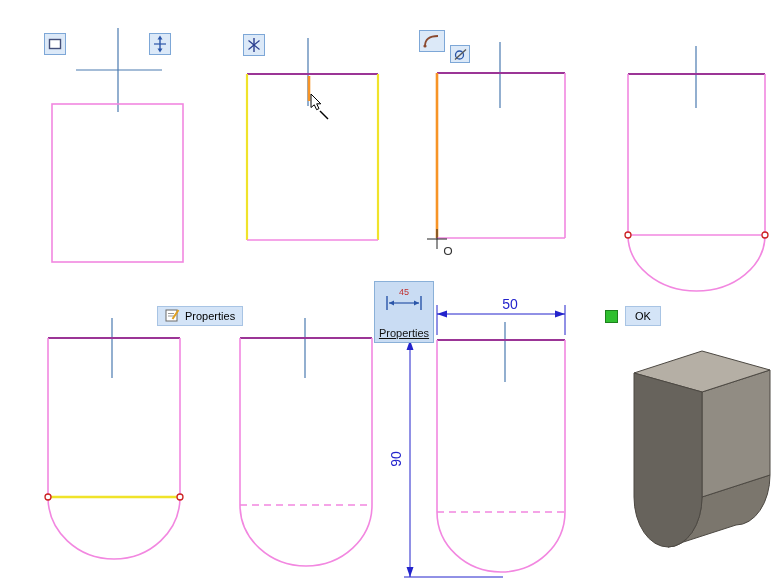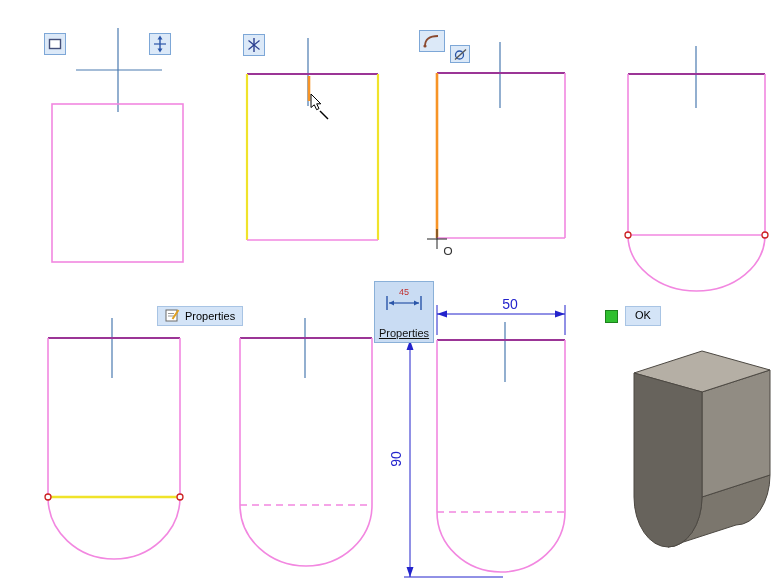--- a/index.html
+++ b/index.html
@@ -11,21 +11,21 @@
   .tool-label{position:absolute;background:#d4e4f7;border:1px solid #a8c4e4;
               font-size:11px;color:#000;padding:2px 7px 3px;display:flex;
               align-items:center;gap:5px;white-space:nowrap;height:20px;box-sizing:border-box;}
   .tool-label .txt{line-height:14px;}
   .dim-tool{position:absolute;width:60px;height:62px;background:#c9dcf3;border:1px solid #8ab0d8;
             text-align:center;padding:4px 2px 3px;box-sizing:border-box;font-size:11px;color:#111;
             display:flex;flex-direction:column;align-items:center;justify-content:space-between;}
   .ok-row{position:absolute;display:flex;align-items:center;gap:7px;}
   .ok-square{width:11px;height:11px;background:#2fbf2f;border:1px solid #1d801d;display:inline-block;}
   .ok-chip{background:#d4e4f7;border:1px solid #a8c4e4;font-size:11px;padding:2px 9px 3px;height:20px;
-           box-sizing:border-box;display:flex;}
+           box-sizing:border-box;display:flex;align-items:center;}
   .dim-text{fill:#2323cc;font-size:14px;font-family:"Liberation Sans",sans-serif;}
 </style>
 </head>
 <body>
 
 <div class="canvas">
 
   <svg class="scene" width="776" height="586" viewBox="0 0 776 586">
 
     <g>

